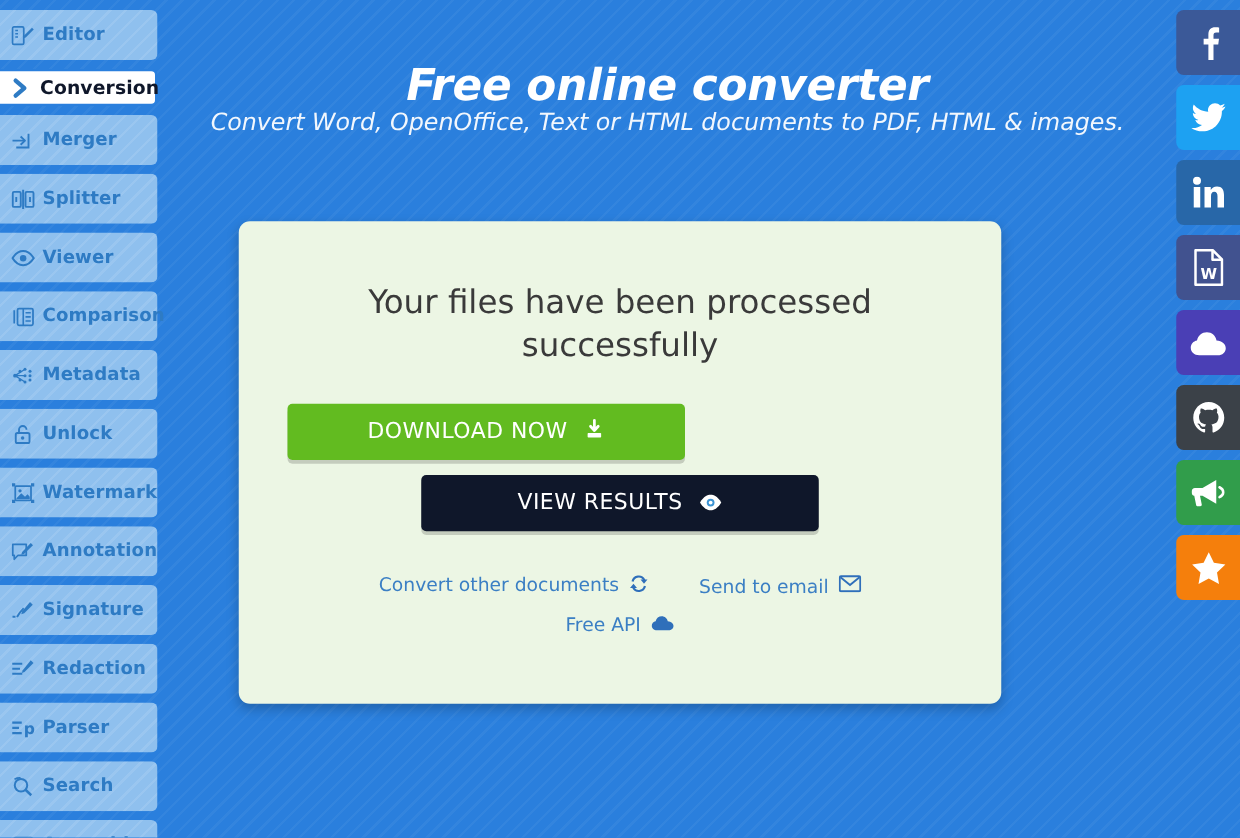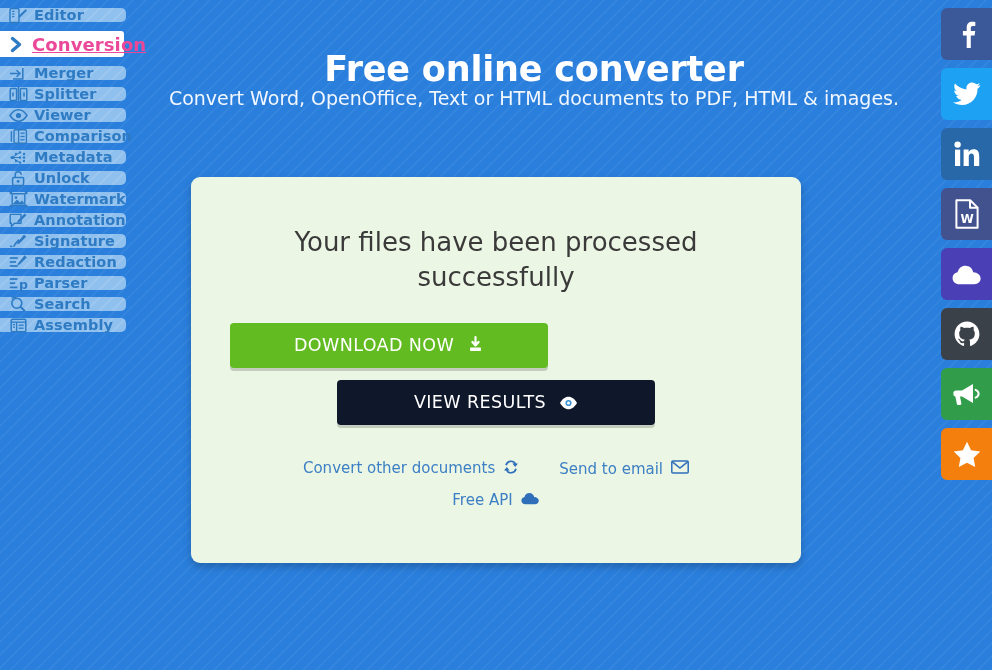--- a/index.html
+++ b/index.html
@@ -21,21 +21,21 @@
   }
 
   
   #sidebar {
     position: absolute;
     left: 0; top: 8px;
     width: 126px;
   }
   .side-item {
     position: relative;
-    height: 14px;
+    height: 40px;
     margin-bottom: 7px;
     background: #8fc0ee;
     border-radius: 0 5px 5px 0;
     display: flex;
     align-items: center;
     padding-left: 9px;
     cursor: pointer;
     background-image: repeating-linear-gradient(
       -45deg,
       rgba(255,255,255,0.10) 0px,
@@ -59,28 +59,29 @@
     white-space: nowrap;
   }
   .side-item.active {
     background: #ffffff;
     background-image: none;
     border: 2px solid #2a7fdd;
     border-left: none;
     height: 30px;
     padding-left: 7px;
   }
-  .side-item.active .s-label { color: #ec4899; font-size: 18px; text-decoration: underline; }
+  .side-item.active .s-label { color: #0f172a; font-size: 15px; }
 
   
   #hero {
     position: absolute;
     left: 126px; right: 50px;
     top: 52px;
     text-align: center;
+    font-style: italic;
   }
   #hero h1 {
     font-size: 35px;
     font-weight: bold;
     color: #ffffff;
     line-height: 1;
     letter-spacing: -0.2px;
   }
   #hero p {
     font-size: 19px;

